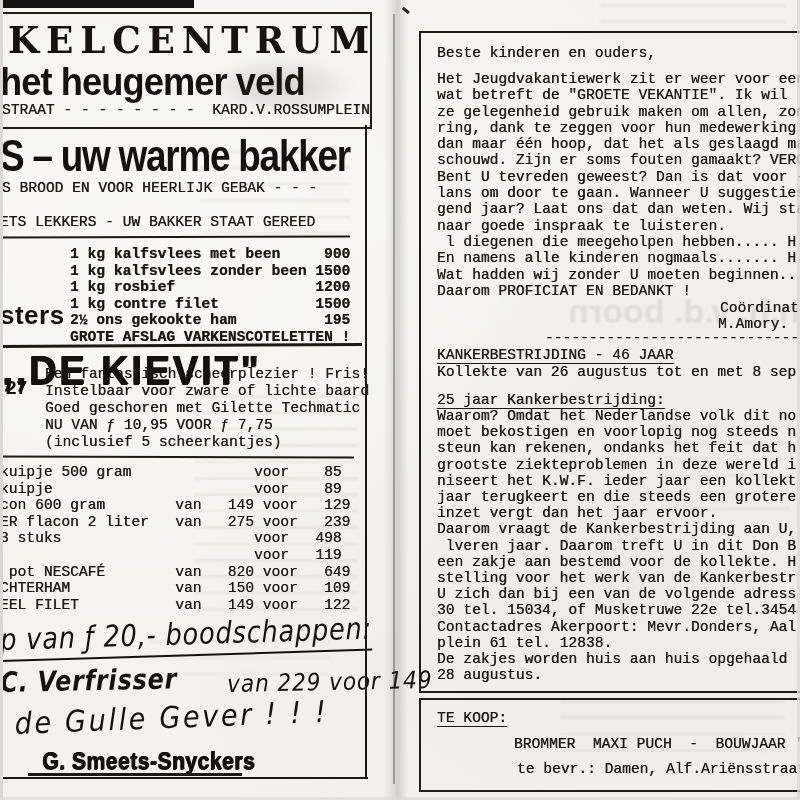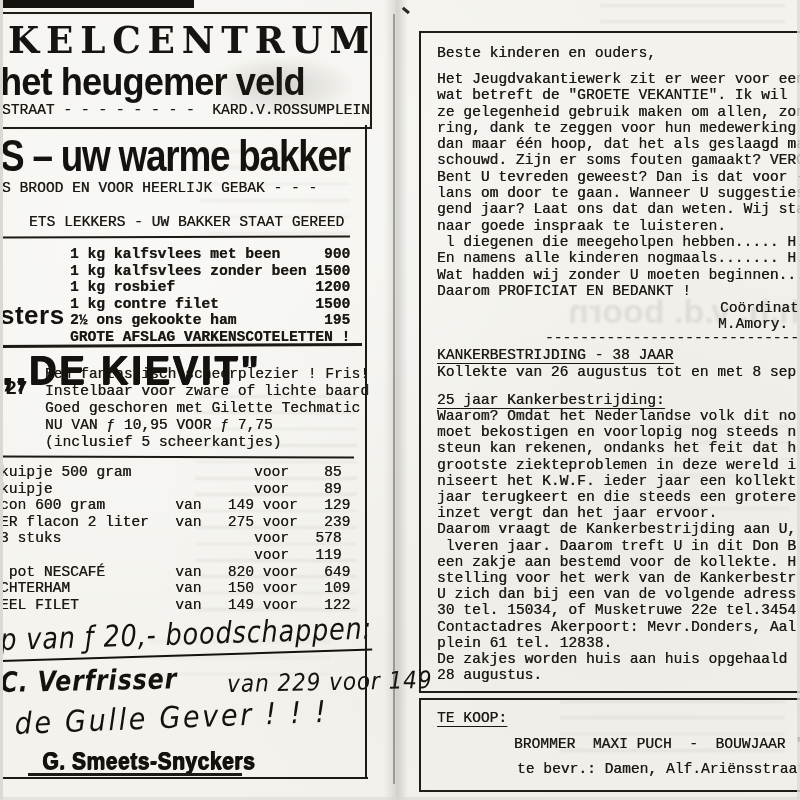--- a/index.html
+++ b/index.html
@@ -43,21 +43,21 @@
     <div class="abs" style="left:0;top:2;width:194px;height:8px;background:#14110e;"></div>
 
     <div class="box" style="left:-14px;top:12px;width:382px;height:113px;border-width:2.5px;"></div>
 
     <div class="h-serif" style="left:8px;top:18px;font-size:37px;letter-spacing:7px;transform:scaleX(0.97);">KELCENTRUM</div>
     <div class="h-sans" style="left:0px;top:60px;font-size:39px;letter-spacing:-1px;transform:scaleX(0.93);">het heugemer veld</div>
     <div class="mono" style="left:2px;top:102px;">STRAAT - - - - - - - -  KARD.V.ROSSUMPLEIN</div>
 
     <div class="h-sans" style="left:0px;top:130px;font-size:45px;letter-spacing:-1.5px;transform:scaleX(0.82);">S – uw warme bakker</div>
     <div class="mono" style="left:2px;top:180px;text-align:center;">S BROOD EN VOOR HEERLIJK GEBAK - - -</div>
-    <div class="mono" style="left:0px;top:214px;padding-left:29px;">ETS LEKKERS - UW BAKKER STAAT GEREED</div>
+    <div class="mono" style="left:0px;top:214px;">ETS LEKKERS - UW BAKKER STAAT GEREED</div>
 
     <div class="rule" style="left:0;top:236px;width:350px;height:2px;transform:rotate(-0.2deg);"></div>
 
     <div class="mono" style="left:70px;top:246px;line-height:16.6px;font-weight:bold;">1 kg kalfsvlees met been     900
 1 kg kalfsvlees zonder been 1500
 1 kg rosbief                1200
 1 kg contre filet           1500
 2½ ons gekookte ham          195
 GROTE AFSLAG VARKENSCOTELETTEN !</div>
     <div class="h-sans" style="left:0px;top:300px;font-size:26px;letter-spacing:0.5px;" class-extra="thick">sters</div>
@@ -71,21 +71,21 @@
 Goed geschoren met Gilette Techmatic
 NU VAN ƒ 10,95 VOOR ƒ 7,75
 (inclusief 5 scheerkantjes)</div>
 
     <div class="rule" style="left:0;top:456px;width:354px;height:2px;transform:rotate(0.2deg);"></div>
 
     <div class="mono" style="left:0px;top:464px;line-height:16.6px;">kuipje 500 gram              voor    85
 kuipje                       voor    89
 con 600 gram        van   149 voor   129
 ER flacon 2 liter   van   275 voor   239
-3 stuks                      voor   578
+3 stuks                      voor   498
                              voor   119
  pot NESCAFÉ        van   820 voor   649
 CHTERHAM            van   150 voor   109
 EEL FILET           van   149 voor   122</div>
 
     <div class="hand" style="left:0px;top:622px;font-size:30px;transform:scaleX(0.85) rotate(-1.5deg);padding-bottom:3px;border-bottom:2.5px solid #14120f;">p van ƒ 20,- boodschappen:</div>
     <div class="abs" style="left:0;top:666px;">
       <span class="hand" style="position:static;font-weight:700;font-size:28px;display:inline-block;transform:scaleX(0.85) rotate(-1deg);">C. Verfrisser</span>
       <span class="hand" style="position:static;font-size:24px;display:inline-block;margin-left:14px;transform:scaleX(0.9) rotate(-1deg);">van 229 voor 149</span>
     </div>
@@ -126,21 +126,21 @@
  l diegenen die meegeholpen hebben..... H.
 En namens alle kinderen nogmaals....... H.
 Wat hadden wij zonder U moeten beginnen...
 Daarom PROFICIAT EN BEDANKT !</div>
 
     <div class="mono" style="left:720px;top:300px;">Coördinat</div>
     <div class="mono" style="left:718px;top:316px;">M.Amory.</div>
 
     <div class="mono" style="left:545px;top:330px;">----------------------------------</div>
 
-    <div class="mono ul" style="left:437px;top:347px;">KANKERBESTRIJDING - 38 JAAR</div>
+    <div class="mono ul" style="left:437px;top:347px;">KANKERBESTRIJDING - 46 JAAR</div>
     <div class="mono" style="left:437px;top:364px;">Kollekte van 26 augustus tot en met 8 sep</div>
     <div class="mono ul" style="left:437px;top:392px;">25 jaar Kankerbestrijding:</div>
 
     <div class="mono" style="left:437px;top:408px;line-height:16.2px;">Waarom? Omdat het Nederlandse volk dit no
 moet bekostigen en voorlopig nog steeds n
 steun kan rekenen, ondanks het feit dat h
 grootste ziekteproblemen in deze wereld i
 niseert het K.W.F. ieder jaar een kollekt
 jaar terugkeert en die steeds een grotere
 inzet vergt dan het jaar ervoor.

